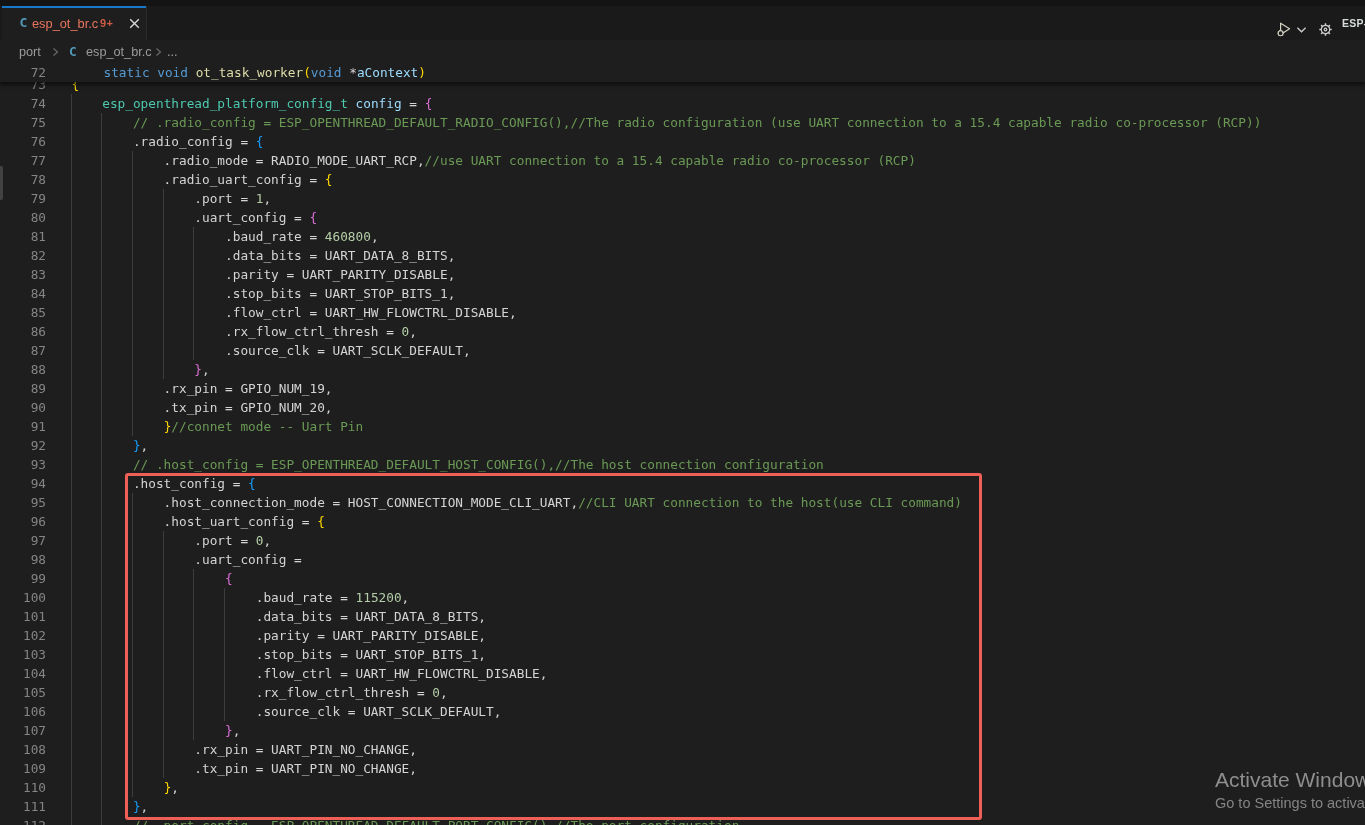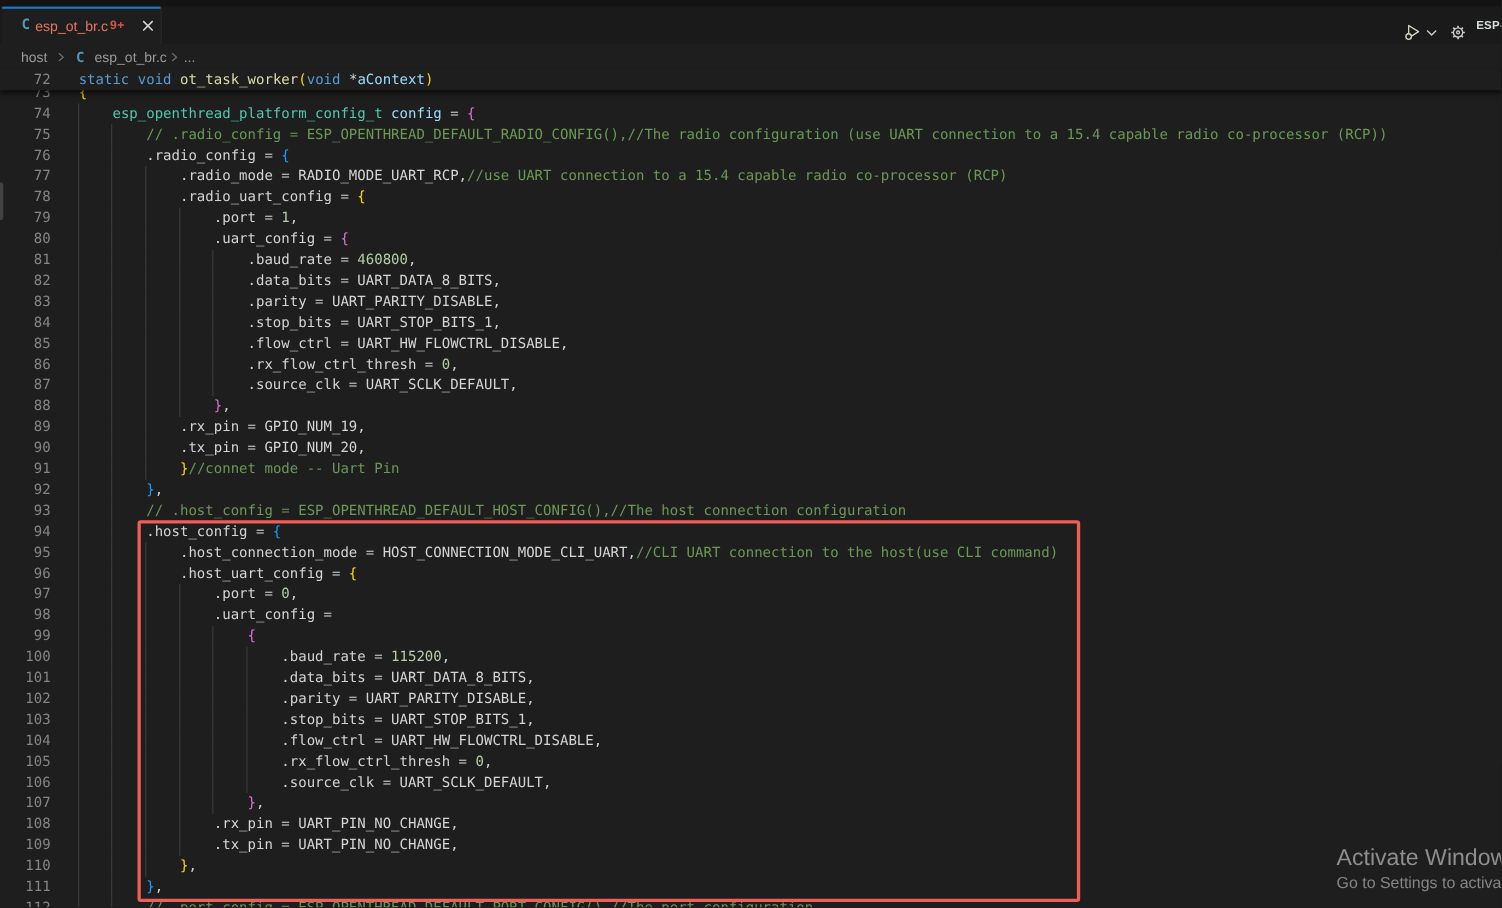--- a/index.html
+++ b/index.html
@@ -30,21 +30,21 @@
   #editor{position:absolute;left:0;top:63px;width:1365px;height:762px;background:#1e1e1e;}
   .code-font{font-family:"DejaVu Sans Mono",monospace;font-size:12.75px;line-height:19px;
              white-space:pre;}
   .gut{position:absolute;left:0;width:46px;height:19px;text-align:right;color:#858585;}
   .row{position:absolute;left:71.5px;height:19px;}
   .guide{position:absolute;width:1px;height:19px;background:#3d3d3d;}
   
   #sticky{position:absolute;left:0;top:0;width:1365px;height:19px;background:#1e1e1e;z-index:6;
           box-shadow:0 3px 4px rgba(0,0,0,0.55);}
   #sticky .gut{top:0;}
-  #sticky .row{top:0;}
+  #sticky .row{top:0;margin-left:32px;}
   
   #annotation-box{position:absolute;z-index:9;border-radius:3px;}
   
   #watermark{position:absolute;left:1215px;top:768px;width:220px;z-index:3;white-space:nowrap;}
   #wm-title{font-size:21px;color:#8e8e8e;}
   #wm-sub{font-size:14.5px;color:#858585;margin-top:3px;}
   
   #left-notch{position:absolute;left:0;top:166px;width:3px;height:34px;background:#424242;
               border-radius:0 2px 2px 0;z-index:4;}
   svg{display:block;}
@@ -86,21 +86,21 @@
           <circle cx="8.5" cy="8.5" r="4.2"></circle>
           <circle cx="8.5" cy="8.5" r="1.3"></circle>
           <path d="M8.5 2.3 V4.3 M8.5 12.7 V14.7 M2.3 8.5 H4.3 M12.7 8.5 H14.7 M4.1 4.1 L5.5 5.5 M11.5 11.5 L12.9 12.9 M12.9 4.1 L11.5 5.5 M5.5 11.5 L4.1 12.9" stroke-width="1.5"></path>
         </g>
       </svg>
     </div>
     <span id="esp-ext-label">ESP-</span>
   </div>
 
   <div id="breadcrumb">
-    <span class="bc" style="left:19px;">host</span>
+    <span class="bc" style="left:19px;">port</span>
     <span class="bc" style="left:51px;top:4px;">
       <svg width="9" height="16" viewBox="0 0 9 16">
           <path d="M2.5 4.5 L6.5 8 L2.5 11.5" fill="none" stroke="#6a6a6a" stroke-width="1.2"></path>
         </svg>
     </span>
     <span class="bc bc-c-icon" style="left:69px;">C</span>
     <span class="bc" style="left:86px;">esp_ot_br.c</span>
     <span class="bc" style="left:154px;top:4px;">
       <svg width="9" height="16" viewBox="0 0 9 16">
           <path d="M2.5 4.5 L6.5 8 L2.5 11.5" fill="none" stroke="#6a6a6a" stroke-width="1.2"></path>

